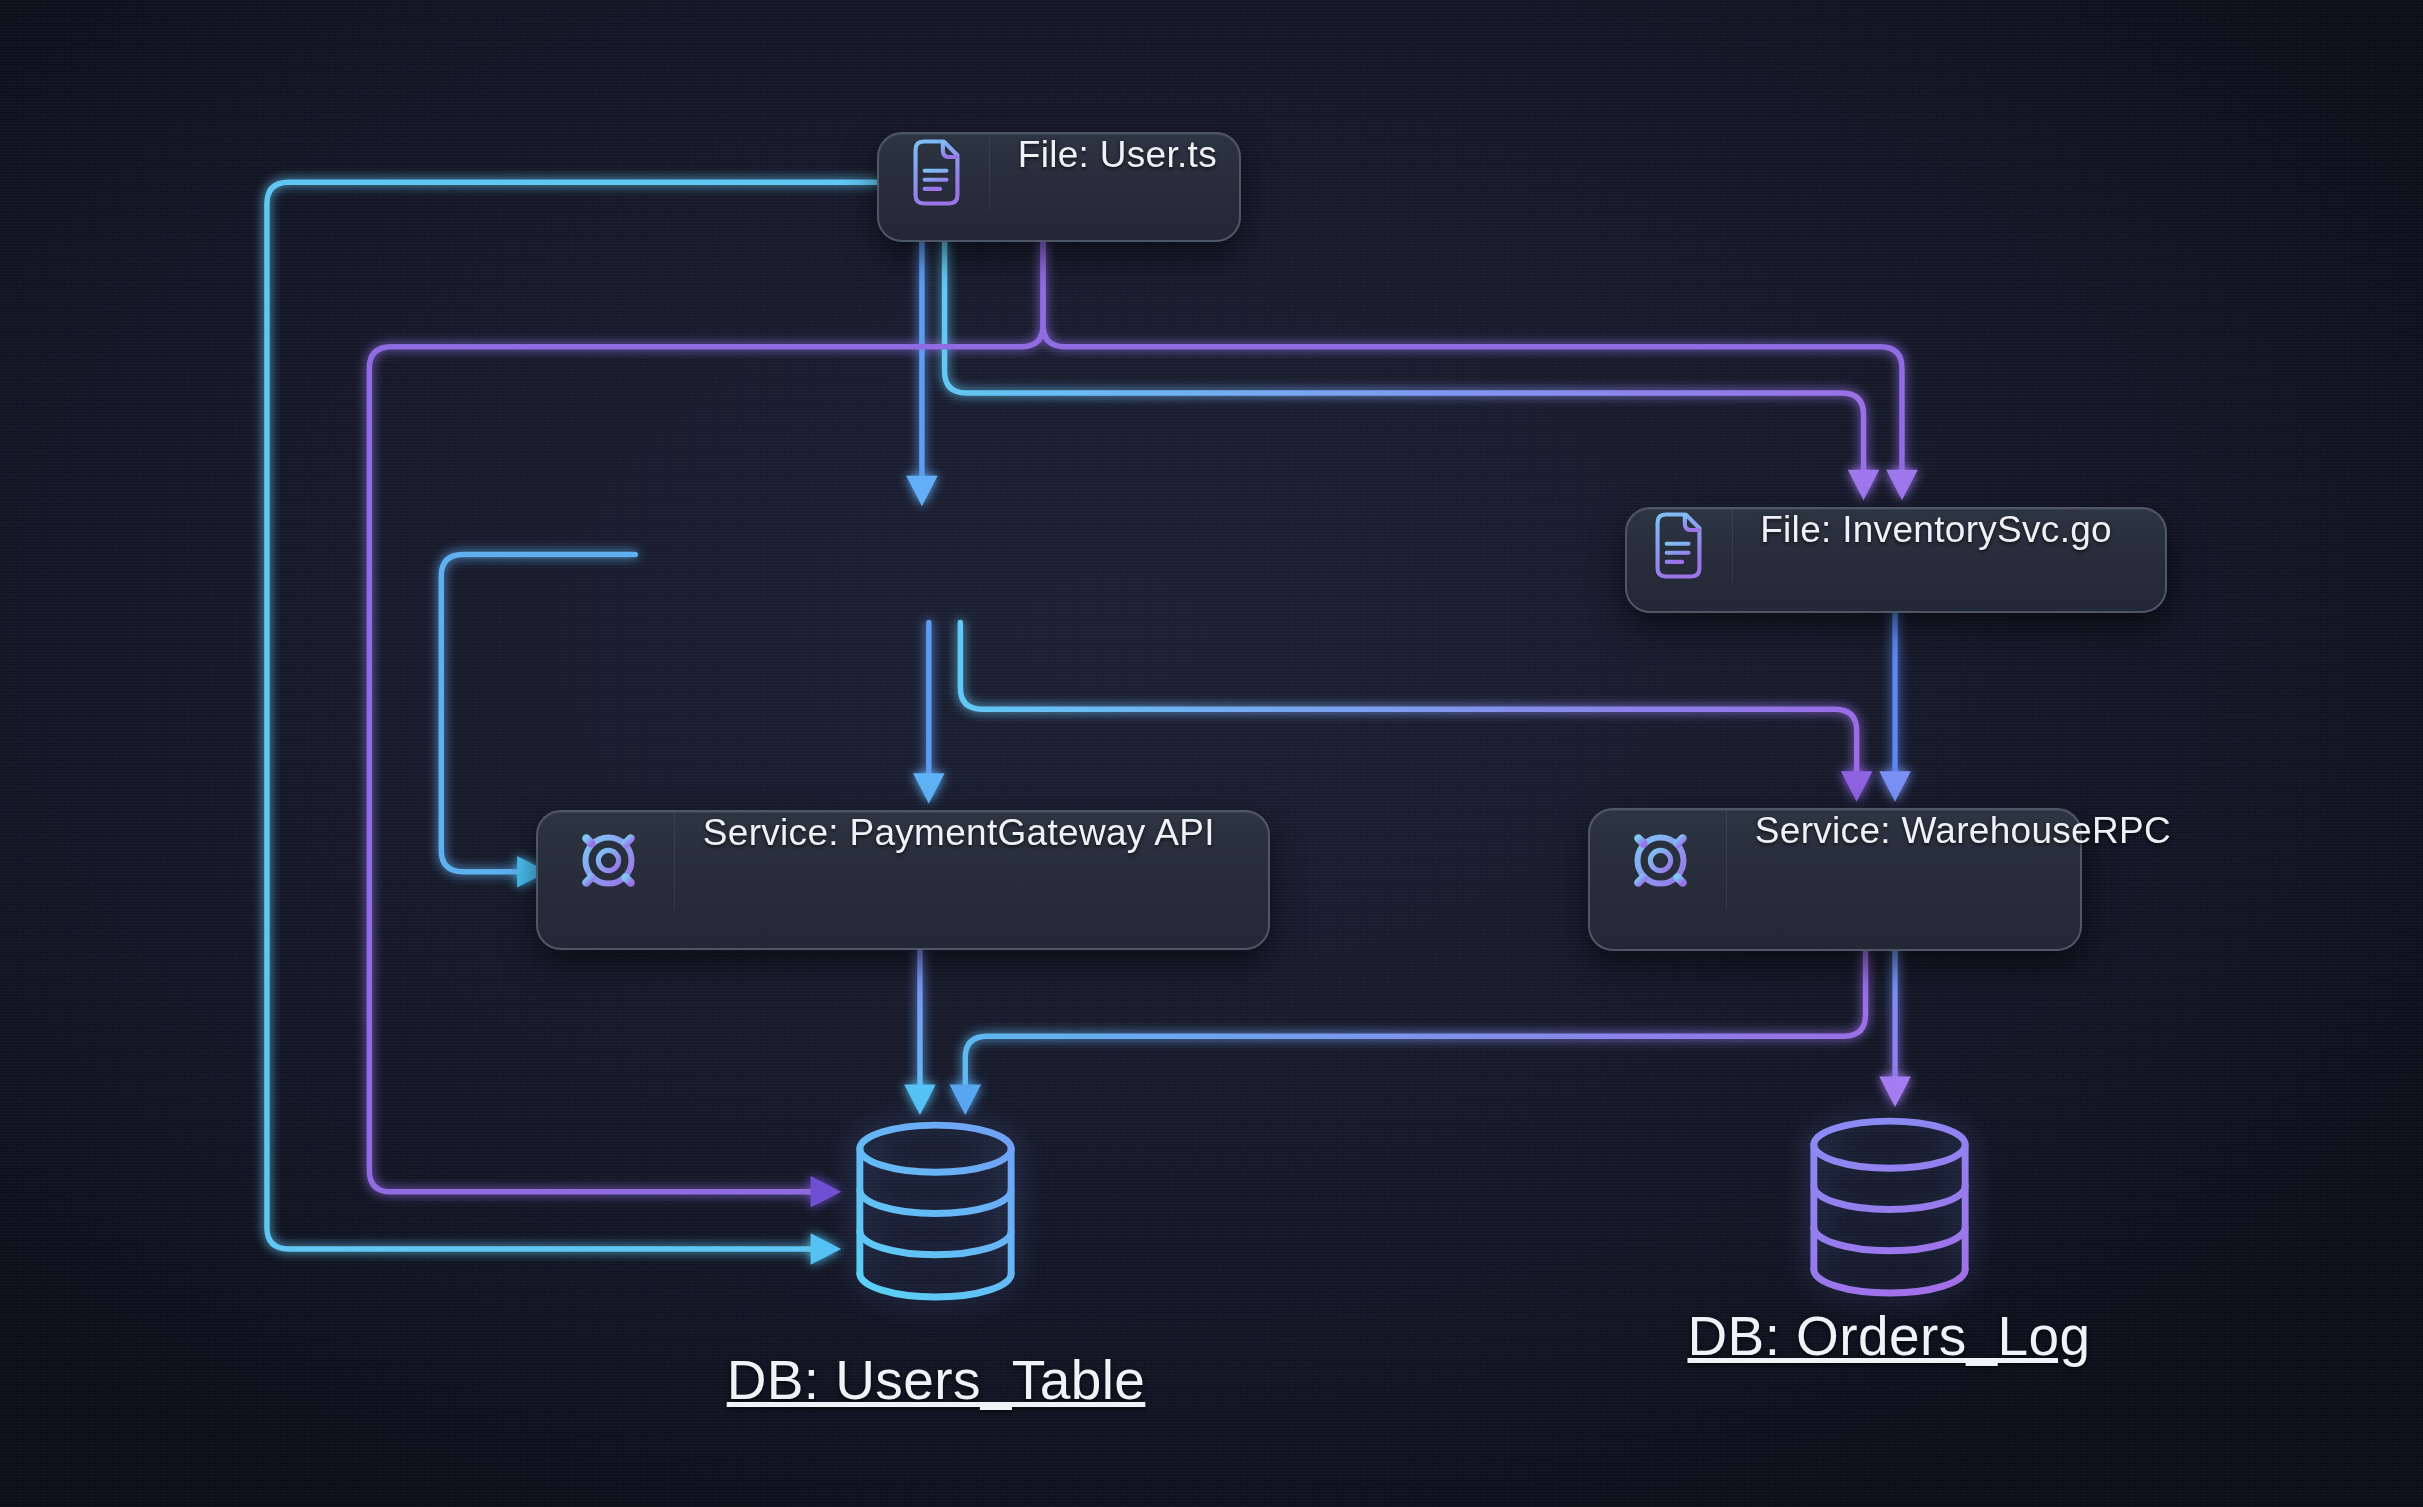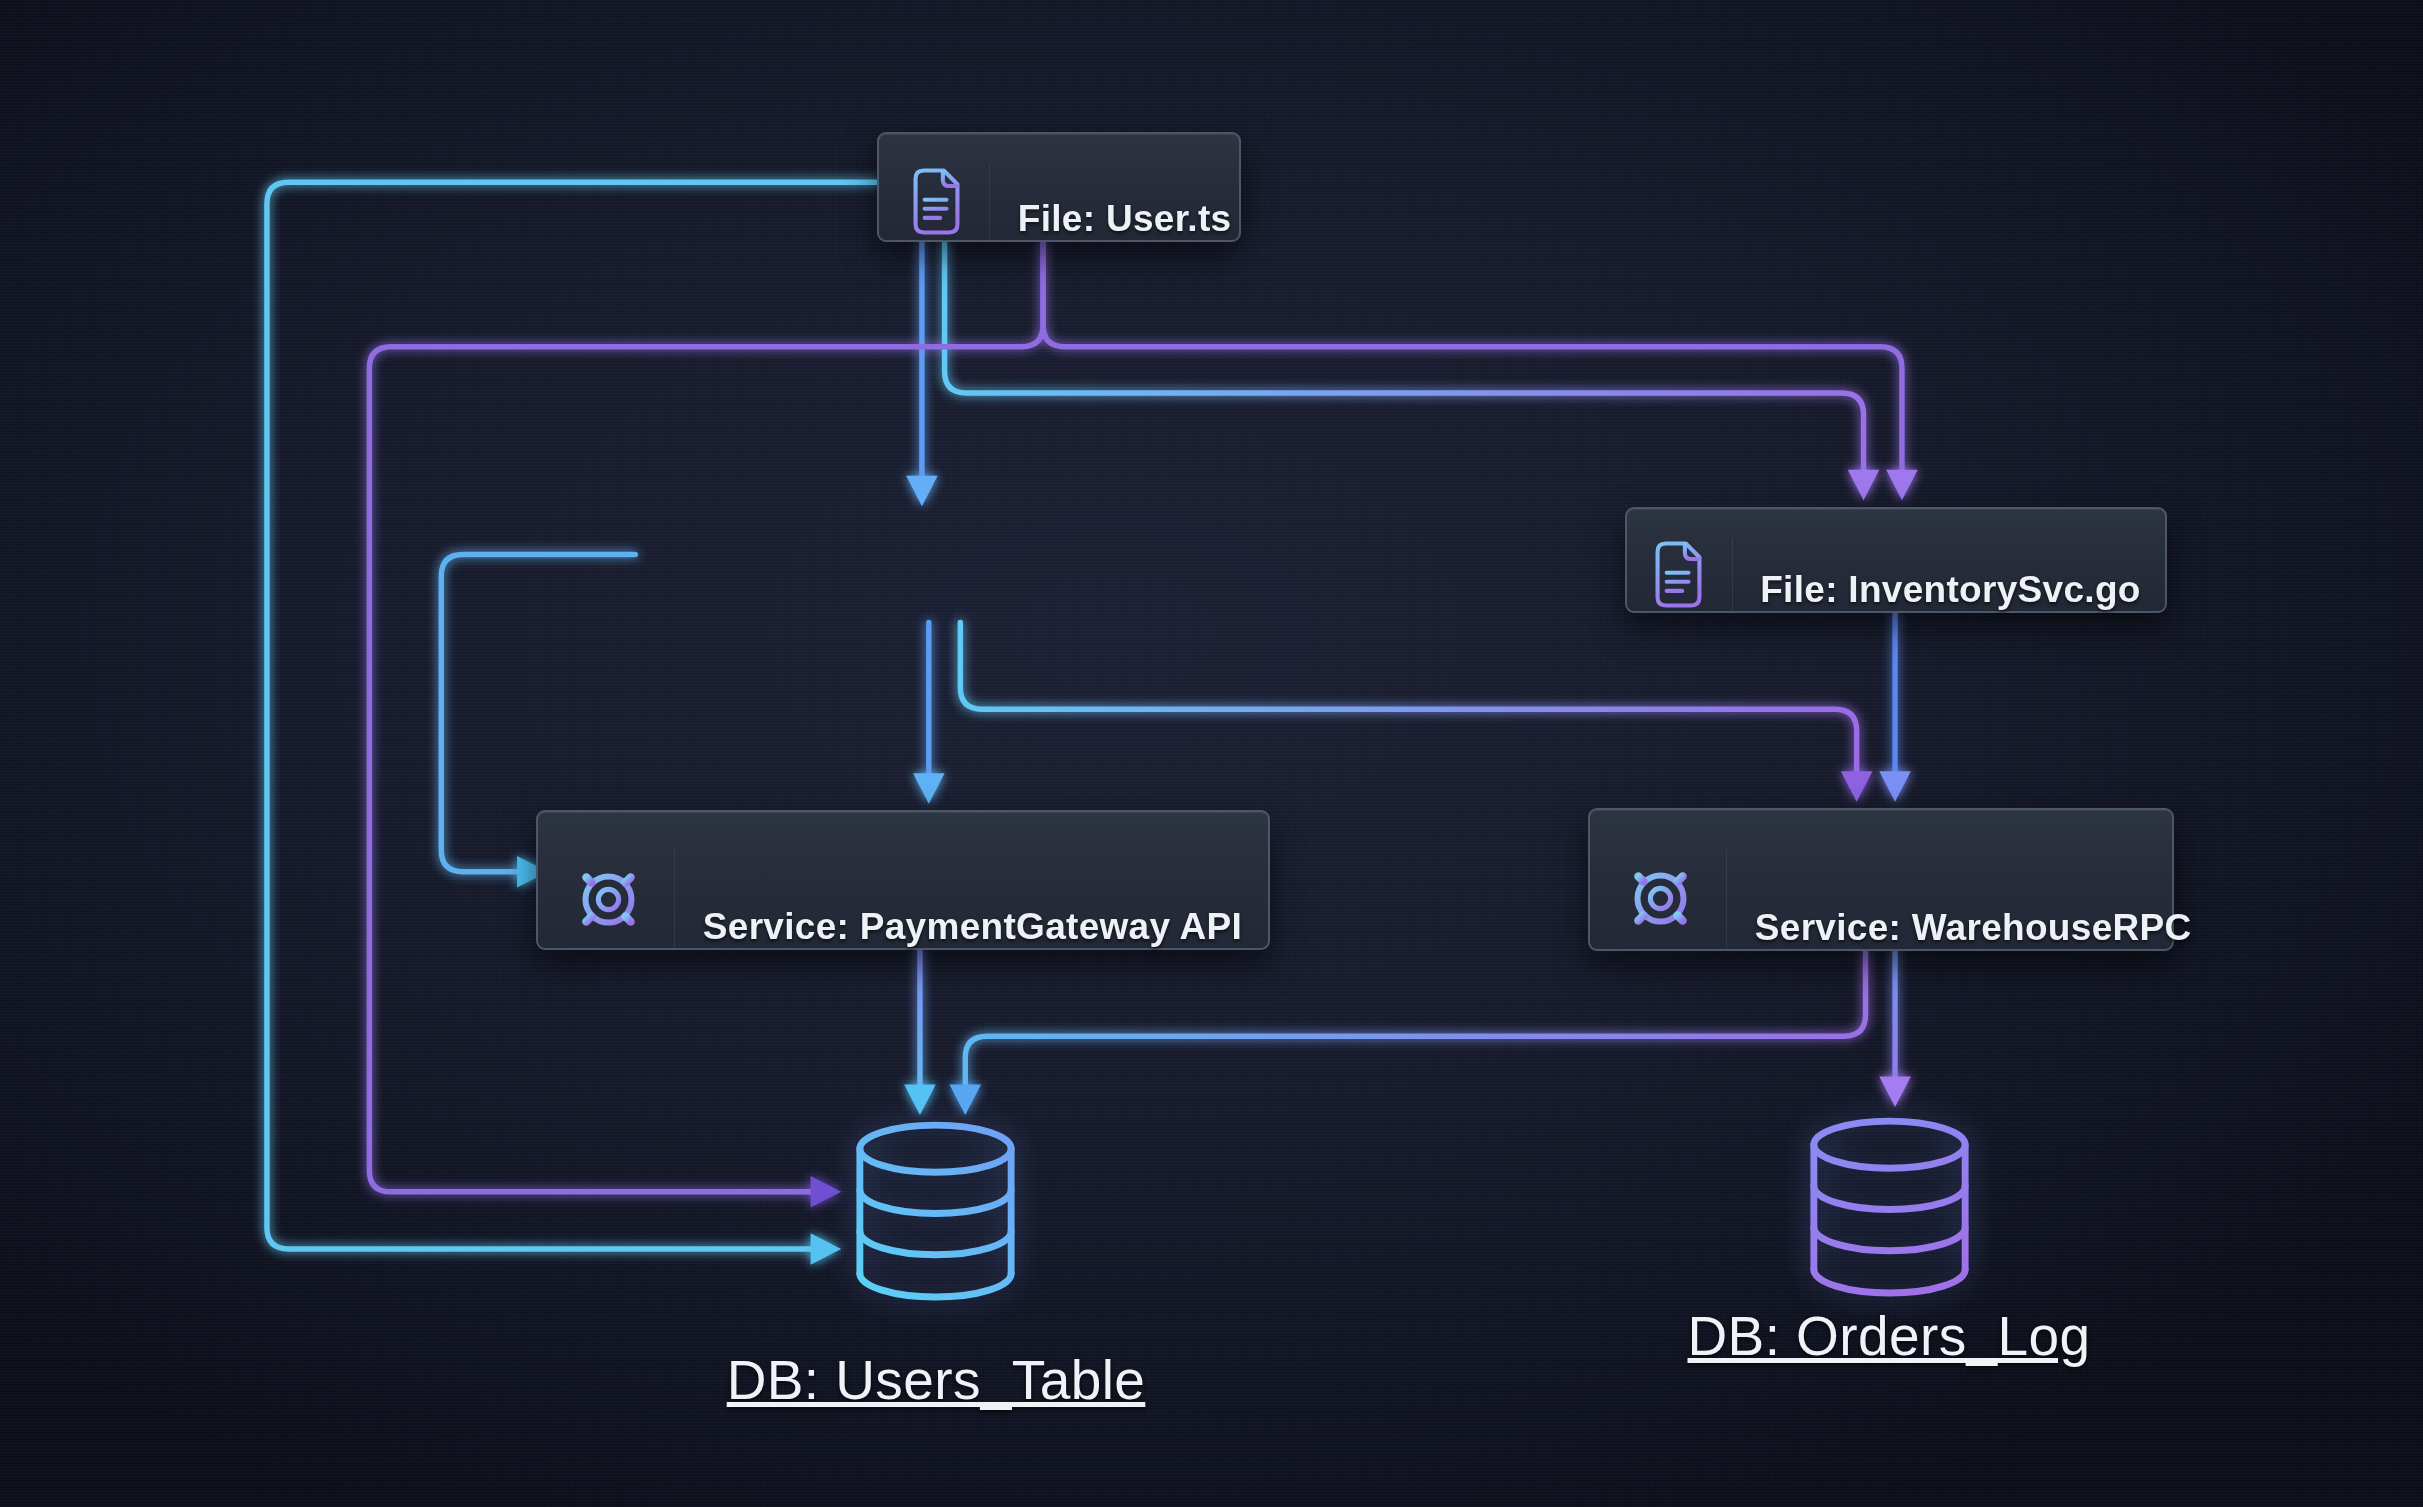--- a/index.html
+++ b/index.html
@@ -10,26 +10,25 @@
       radial-gradient(1576px 985px at 46% 42%, #1b1f33 0%, #161a2b 45%, #101321 78%, #0b0d18 100%);
   }
   .stage::before{
     content:"";position:absolute;inset:0;pointer-events:none;
     background-image:
       repeating-linear-gradient(0deg, rgba(255,255,255,.022) 0 1px, transparent 1px 3px),
       repeating-linear-gradient(90deg, rgba(255,255,255,.016) 0 1px, transparent 1px 3px);
   }
   svg.edges{position:absolute;left:0;top:0;}
   .node{
-    position:absolute;display:flex;align-items:flex-end;box-sizing:border-box;
+    position:absolute;display:flex;align-items:flex-start;box-sizing:border-box;
     background:linear-gradient(180deg,#2d3442 0%,#262c39 55%,#222835 100%);
-    border:2px solid #4e5767;border-radius:9px;
+    border:2px solid #4e5767;border-radius:25px;
     box-shadow:0 13.8px 33px rgba(0,0,0,.55), inset 0 1px 0 rgba(255,255,255,.07);
     padding:0 27.6px 0 29.6px;
-    font-weight:bold;
   }
   .node-icon{flex:0 0 auto;display:flex;align-items:center;justify-content:center;
     padding-right:25.6px;margin-right:27.6px;border-right:1px solid rgba(255,255,255,.07);height:72%;}
   .node-label{color:#eef1f6;font-size:37px;letter-spacing:0.3px;white-space:nowrap;
     text-shadow:0 2px 3.9px rgba(0,0,0,.65);}
   .db{position:absolute;display:flex;flex-direction:column;align-items:center;}
   .db svg{filter:drop-shadow(0 0 13.8px rgba(118,156,255,.38));}
   .db-label{position:absolute;color:#f0f2f7;font-size:55px;letter-spacing:0.4px;white-space:nowrap;
     text-shadow:0 2px 4.9px rgba(0,0,0,.7);transform:translateX(-50%);text-decoration:underline;}
 </style>
@@ -169,21 +168,21 @@
               <path d="M25.6 62.4 L19.9 68.1"></path>
             <path d="M25.6 25.6 L19.9 19.9"></path>
               <path d="M62.4 25.6 L68.1 19.9"></path>
           </g>
         </g>
       </svg>
     </span>
     <span class="node-label">Service: PaymentGateway API</span>
   </div>
 
-  <div class="node" style="left:1588px;top:808px;width:586px;height:143px;">
+  <div class="node" style="left:1588px;top:808px;width:494px;height:143px;">
     <span class="node-icon">
       <svg width="81" height="81" viewBox="0 0 88 88">
         <defs>
             <linearGradient id="gg2" x1="0" y1="0" x2="1" y2="1">
           <stop offset="0" stop-color="#7ec8f5"></stop>
               <stop offset="1" stop-color="#9873e8"></stop>
             </linearGradient>
           </defs>
         <g fill="none" stroke="url(#gg2)" stroke-linecap="round">
           <circle cx="44" cy="44" r="25" stroke-width="6.5"></circle>

